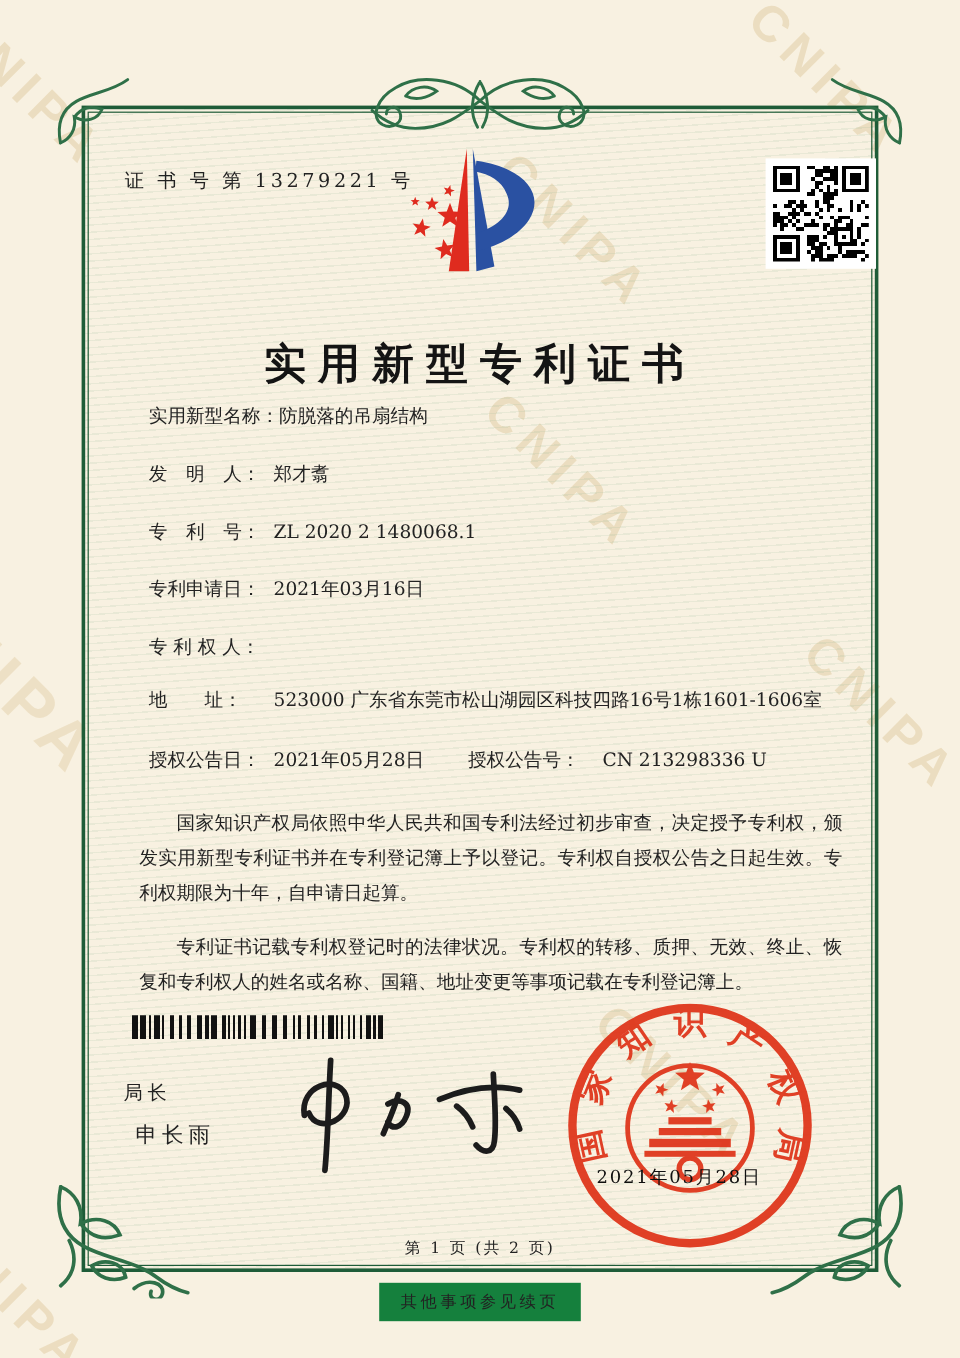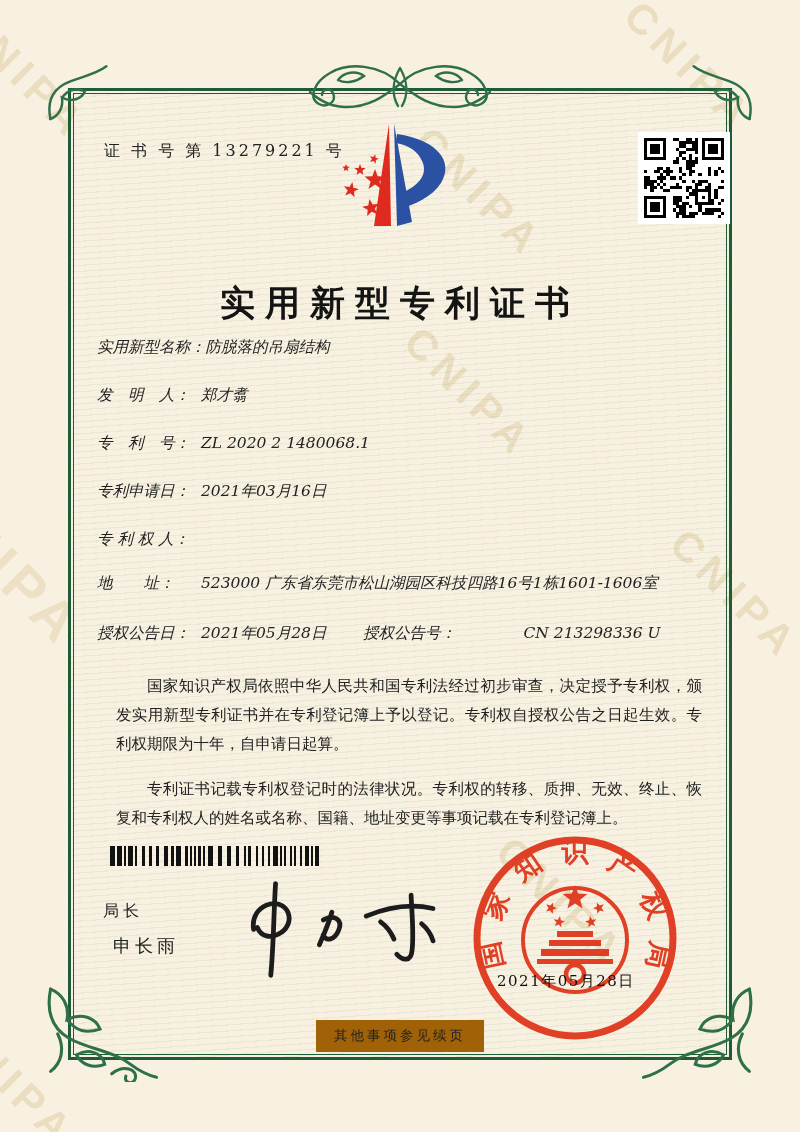--- a/index.html
+++ b/index.html
@@ -29,42 +29,42 @@
   .frame-inner{position:absolute;inset:2px;border:1px solid #1e5c38;}
   .orn{position:absolute;z-index:3;pointer-events:none;}
   
   .cert-no{position:absolute;left:104px;top:141px;font-size:16px;letter-spacing:3px;z-index:4;}
   .qr-wrap{position:absolute;left:638px;top:132px;width:92px;height:92px;background:#ffffff;z-index:4;display:flex;align-items:center;justify-content:center;}
   .logo{position:absolute;left:328px;top:118px;z-index:4;}
   .title{
     position:absolute;left:0;top:240px;width:100%;text-align:center;
     font-size:35px;font-weight:bold;letter-spacing:10px;color:#141414;z-index:4;margin-top:40px;
   }
-  .row{position:absolute;left:97px;width:612px;display:flex;font-size:15.5px;line-height:22px;z-index:4;font-style:italic;}
+  .row{position:absolute;left:124px;width:612px;display:flex;font-size:15.5px;line-height:22px;z-index:4;}
   .row .lab{flex:0 0 104px;white-space:nowrap;}
   .row .val{flex:1;}
-  .row .val2{flex:1;text-align:center;}
+  .row .val2{flex:1;}
   .row .lab2{flex:0 0 112px;white-space:nowrap;}
   .r0{top:336px}.r1{top:384px}.r2{top:432px}.r3{top:480px}.r4{top:528px}.r5{top:572px}.r6{top:622px}
   .r6 .val{flex:0 0 162px;}
   .paras{position:absolute;left:100px;top:656px;width:618px;z-index:4;}
   .paras p{margin:16px;font-size:15.5px;line-height:29px;text-indent:2em;text-align:justify;}
   .barcode{position:absolute;left:110px;top:846px;z-index:4;}
   .signer-role{position:absolute;left:103px;top:901px;font-size:16px;letter-spacing:4px;z-index:4;}
   .signer-name{position:absolute;left:113px;top:934px;font-size:18px;letter-spacing:4px;z-index:4;}
   .autograph{position:absolute;left:222px;top:876px;z-index:4;}
   .seal{position:absolute;left:462px;top:836px;z-index:4;opacity:.93;}
   .seal-date{
     position:absolute;left:497px;top:972px;width:180px;z-index:5;
     font-size:15px;letter-spacing:1.5px;color:#101010;white-space:nowrap;
   }
   .page-num{position:absolute;left:0;top:1031px;width:100%;text-align:center;font-size:13px;letter-spacing:2px;z-index:4;}
   .footer-note{
-    position:absolute;left:50%;top:1020px;transform:translateX(-50%);
-    background:#a16207;padding:7px 18px;font-size:13.5px;letter-spacing:3px;z-index:4;
+    position:absolute;left:50%;top:1069px;transform:translateX(-50%);
+    background:#15803d;padding:7px 18px;font-size:13.5px;letter-spacing:3px;z-index:4;
   }
   svg{display:block;}
 </style>
 </head>
 <body>
 
 <div class="page">
 
   <div class="wm" style="left:-18px;top:0px">CNIPA</div>
   <div class="wm" style="left:648px;top:-8px">CNIPA</div>

